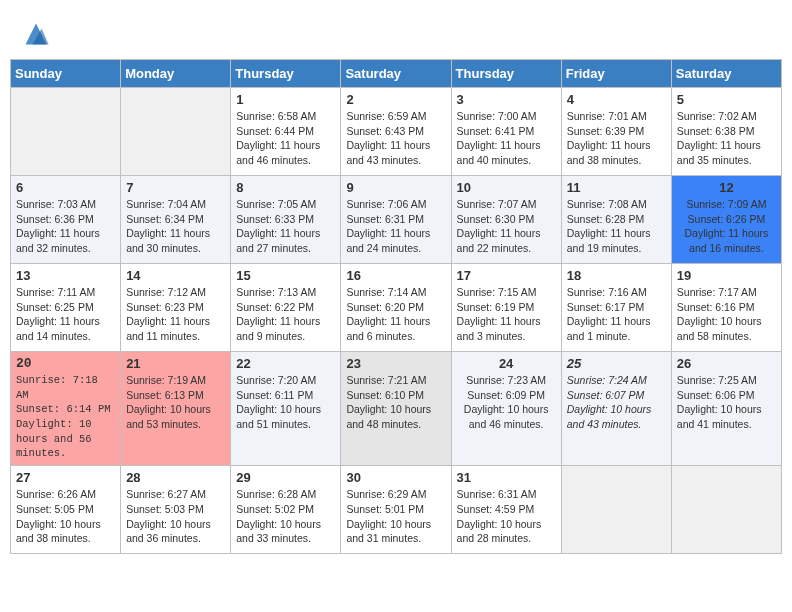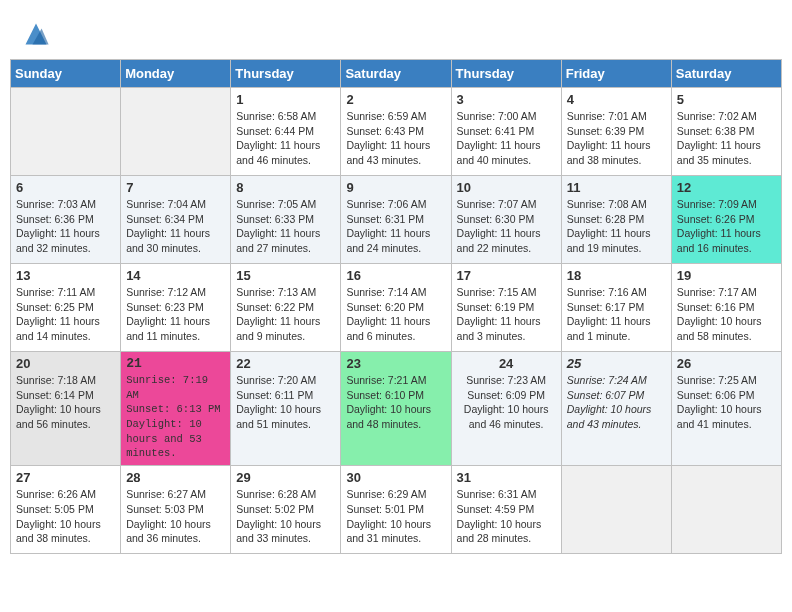--- a/index.html
+++ b/index.html
@@ -162,21 +162,21 @@
           <div class="day-info">Sunrise: 7:06 AM<br>Sunset: 6:31 PM<br>Daylight: 11 hours and 24 minutes.</div>
         </td>
         <td style="background: rgb(240, 244, 248);">
           <span class="day-number">10</span>
           <div class="day-info">Sunrise: 7:07 AM<br>Sunset: 6:30 PM<br>Daylight: 11 hours and 22 minutes.</div>
         </td>
         <td style="background: rgb(240, 244, 248);">
           <span class="day-number">11</span>
           <div class="day-info">Sunrise: 7:08 AM<br>Sunset: 6:28 PM<br>Daylight: 11 hours and 19 minutes.</div>
         </td>
-        <td style="background: #5eead4;">
+        <td style="background: #3b82f6; text-align: center;">
           <span class="day-number">12</span>
           <div class="day-info">Sunrise: 7:09 AM<br>Sunset: 6:26 PM<br>Daylight: 11 hours and 16 minutes.</div>
         </td>
       </tr>
       <tr>
         <td>
           <span class="day-number">13</span>
           <div class="day-info">Sunrise: 7:11 AM<br>Sunset: 6:25 PM<br>Daylight: 11 hours and 14 minutes.</div>
         </td>
         <td>
@@ -198,33 +198,33 @@
         <td>
           <span class="day-number">18</span>
           <div class="day-info">Sunrise: 7:16 AM<br>Sunset: 6:17 PM<br>Daylight: 11 hours and 1 minute.</div>
         </td>
         <td>
           <span class="day-number">19</span>
           <div class="day-info">Sunrise: 7:17 AM<br>Sunset: 6:16 PM<br>Daylight: 10 hours and 58 minutes.</div>
         </td>
       </tr>
       <tr>
-        <td style="background: #e5e5e5;">
+        <td style="background: #fca5a5; font-family: Liberation Mono, monospace;">
           <span class="day-number">20</span>
           <div class="day-info">Sunrise: 7:18 AM<br>Sunset: 6:14 PM<br>Daylight: 10 hours and 56 minutes.</div>
         </td>
-        <td style="background: #ec4899; font-family: Liberation Mono, monospace;">
+        <td style="background: #fca5a5;">
           <span class="day-number">21</span>
           <div class="day-info">Sunrise: 7:19 AM<br>Sunset: 6:13 PM<br>Daylight: 10 hours and 53 minutes.</div>
         </td>
         <td style="background: rgb(240, 244, 248);">
           <span class="day-number">22</span>
           <div class="day-info">Sunrise: 7:20 AM<br>Sunset: 6:11 PM<br>Daylight: 10 hours and 51 minutes.</div>
         </td>
-        <td style="background: #86efac;">
+        <td style="background: #e5e5e5;">
           <span class="day-number">23</span>
           <div class="day-info">Sunrise: 7:21 AM<br>Sunset: 6:10 PM<br>Daylight: 10 hours and 48 minutes.</div>
         </td>
         <td style="background: rgb(240, 244, 248); text-align: center;">
           <span class="day-number">24</span>
           <div class="day-info">Sunrise: 7:23 AM<br>Sunset: 6:09 PM<br>Daylight: 10 hours and 46 minutes.</div>
         </td>
         <td style="background: rgb(240, 244, 248); font-style: italic;">
           <span class="day-number">25</span>
           <div class="day-info">Sunrise: 7:24 AM<br>Sunset: 6:07 PM<br>Daylight: 10 hours and 43 minutes.</div>

